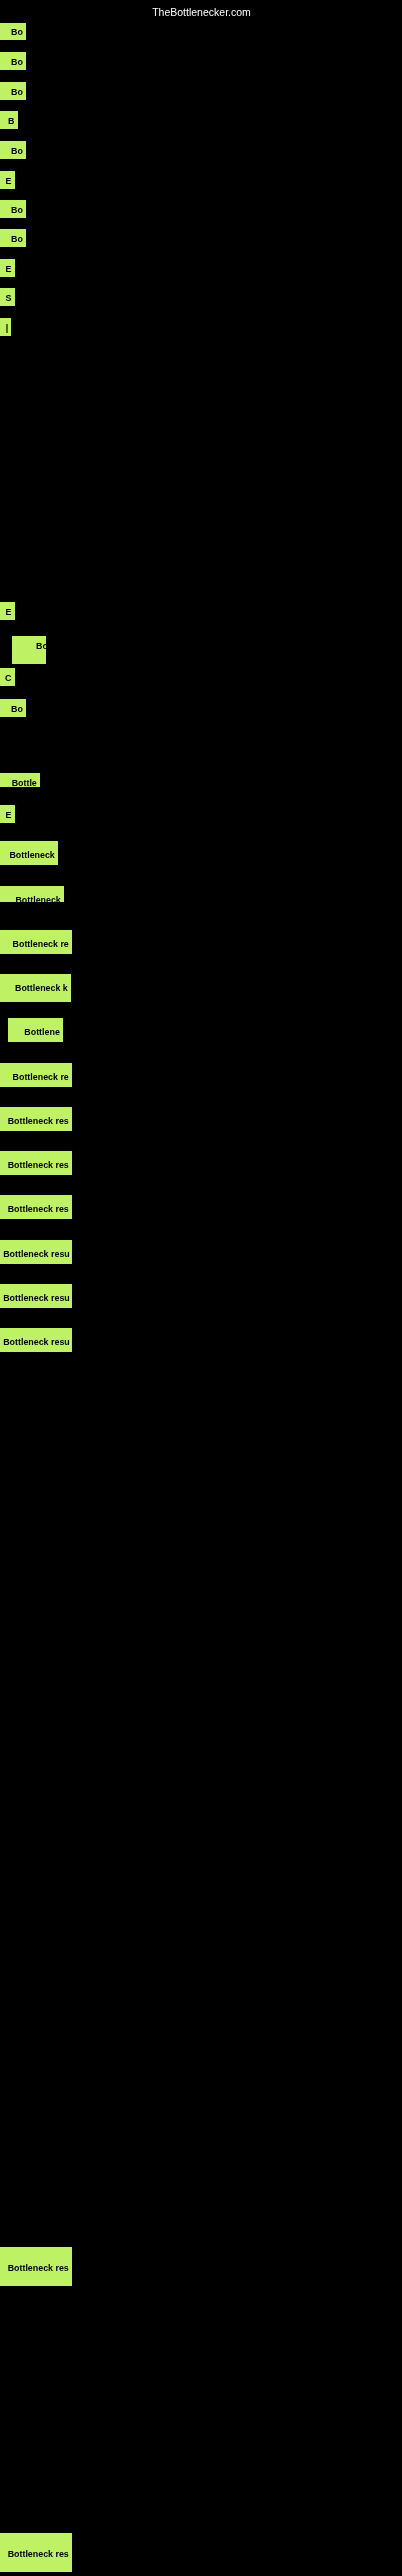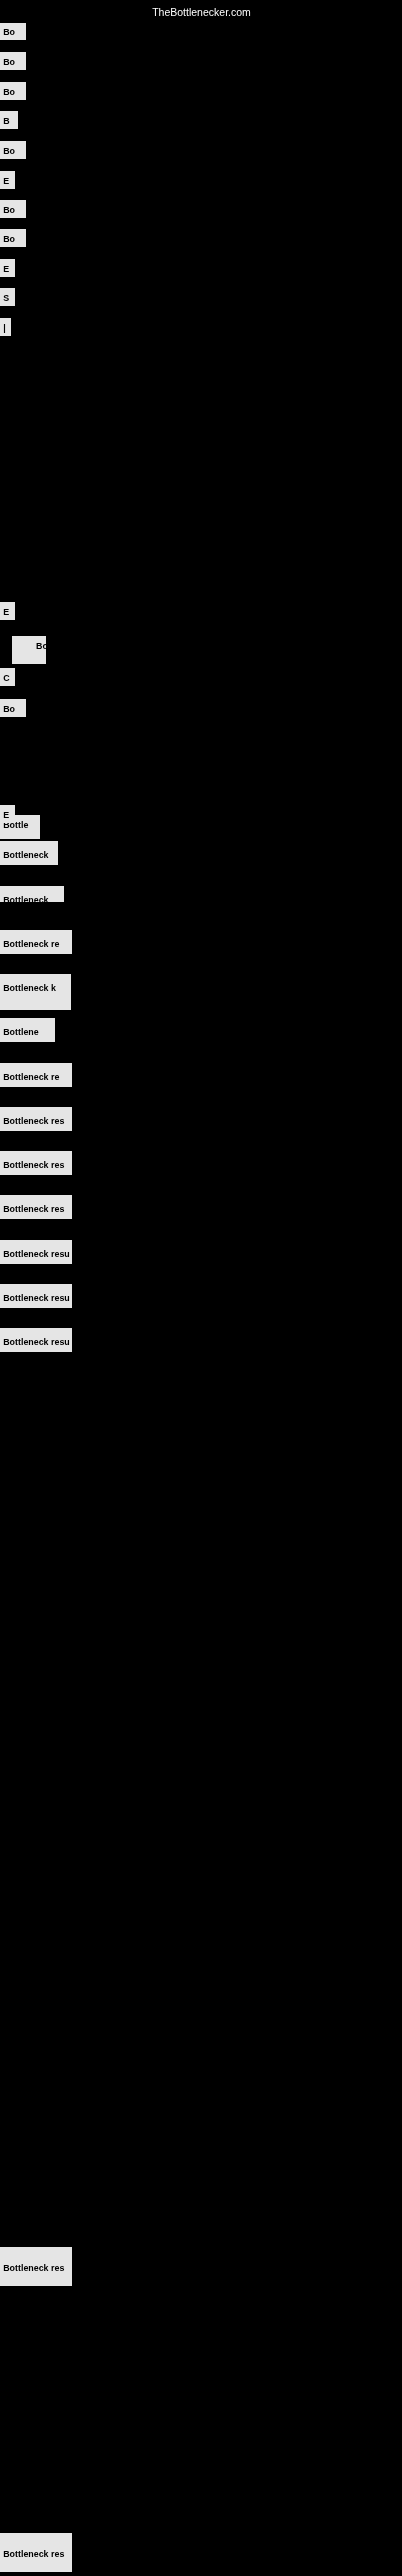--- a/index.html
+++ b/index.html
@@ -1,35 +1,35 @@
 <!DOCTYPE html>
 <html style="font-size:13px"><head>
   <meta charset="utf-8">
   <style>
-    * { margin: 0; padding: 0; box-sizing: border-box; }
+    * { margin: 0; padding: 0; box-sizing: border-box; text-align: right; }
     body {
       background: #000;
       width: 403px;
       min-height: 2576px;
       font-family: Arial, sans-serif;
       position: relative;
       overflow-x: hidden;
     }
     .site-title {
       position: absolute;
       top: 6.4px;
       left: 50%;
       transform: translateX(-50%);
       color: #fff;
       font-size: 10.5px;
       white-space: nowrap;
     }
     .orange-label {
       position: absolute;
-      background: #e5e5e5;
+      background: #bef264;
       color: #000;
       font-size: 8.9px;
       font-weight: bold;
       padding: 1.6px 3.2px;
       white-space: nowrap;
       overflow: hidden;
       max-width: 72px;
     }
   </style>
 </head>
@@ -45,27 +45,27 @@
 <div class="orange-label" style="top: 171px; left: 0px; width: 14.5px; height: 17.7px; line-height: 17.7px;">E</div>
 <div class="orange-label" style="top: 200px; left: 0px; width: 26px; height: 17.7px; line-height: 17.7px;">Bo</div>
 <div class="orange-label" style="top: 229px; left: 0px; width: 26px; height: 17.7px; line-height: 17.7px;">Bo</div>
 <div class="orange-label" style="top: 259px; left: 0px; width: 14.5px; height: 17.7px; line-height: 17.7px;">E</div>
 <div class="orange-label" style="top: 288px; left: 0px; width: 14.5px; height: 17.7px; line-height: 17.7px;">S</div>
 <div class="orange-label" style="top: 318px; left: 0px; width: 11.3px; height: 17.7px; line-height: 17.7px;">|</div>
 <div class="orange-label" style="top: 602px; left: 0px; width: 14.5px; height: 17.7px; line-height: 17.7px;">E</div>
 <div class="orange-label" style="top: 636px; left: 12px; width: 34px; height: 28px; line-height: 17.7px; padding-left: 24px;">Bott</div>
 <div class="orange-label" style="top: 668px; left: 0px; width: 14.5px; height: 17.7px; line-height: 17.7px;">C</div>
 <div class="orange-label" style="top: 699px; left: 0px; width: 26px; height: 17.7px; line-height: 17.7px;">Bo</div>
-<div class="orange-label" style="top: 773px; left: 0px; width: 40px; height: 24px; line-height: 17.7px; margin-top: 42px;">Bottle</div>
+<div class="orange-label" style="top: 773px; left: 0px; width: 40px; height: 14px; line-height: 17.7px;">Bottle</div>
 <div class="orange-label" style="top: 805px; left: 0px; width: 14.5px; height: 17.7px; line-height: 17.7px;">E</div>
 <div class="orange-label" style="top: 841px; left: 0px; width: 58px; height: 24px; line-height: 24px;">Bottleneck</div>
 <div class="orange-label" style="top: 886px; left: 0px; width: 64px; height: 16px; line-height: 24px;">Bottleneck</div>
 <div class="orange-label" style="top: 930px; left: 0px; width: 76px; height: 24px; line-height: 24px;">Bottleneck re</div>
-<div class="orange-label" style="top: 974px; left: 0px; width: 71px; height: 36px; line-height: 24px;">Bottleneck k</div>
-<div class="orange-label" style="top: 1018px; left: 0px; width: 55px; height: 24px; line-height: 24px;">Bottlene</div>
+<div class="orange-label" style="top: 974px; left: 0px; width: 71px; height: 28px; line-height: 24px;">Bottleneck k</div>
+<div class="orange-label" style="top: 1018px; left: 8px; width: 55px; height: 24px; line-height: 24px;">Bottlene</div>
 <div class="orange-label" style="top: 1063px; left: 0px; width: 76px; height: 24px; line-height: 24px;">Bottleneck re</div>
 <div class="orange-label" style="top: 1107px; left: 0px; width: 85px; height: 24px; line-height: 24px;">Bottleneck res</div>
 <div class="orange-label" style="top: 1151px; left: 0px; width: 85px; height: 24px; line-height: 24px;">Bottleneck res</div>
 <div class="orange-label" style="top: 1195px; left: 0px; width: 85px; height: 24px; line-height: 24px;">Bottleneck res</div>
 <div class="orange-label" style="top: 1240px; left: 0px; width: 89px; height: 24px; line-height: 24px;">Bottleneck resu</div>
 <div class="orange-label" style="top: 1284px; left: 0px; width: 89px; height: 24px; line-height: 24px;">Bottleneck resu</div>
 <div class="orange-label" style="top: 1328px; left: 0px; width: 89px; height: 24px; line-height: 24px;">Bottleneck resu</div>
 <div class="orange-label" style="top: 2247px; left: 0px; width: 102px; height: 39px; line-height: 39px;">Bottleneck res</div>
 <div class="orange-label" style="top: 2533px; left: 0px; width: 101px; height: 39px; line-height: 39px;">Bottleneck res</div>
 

